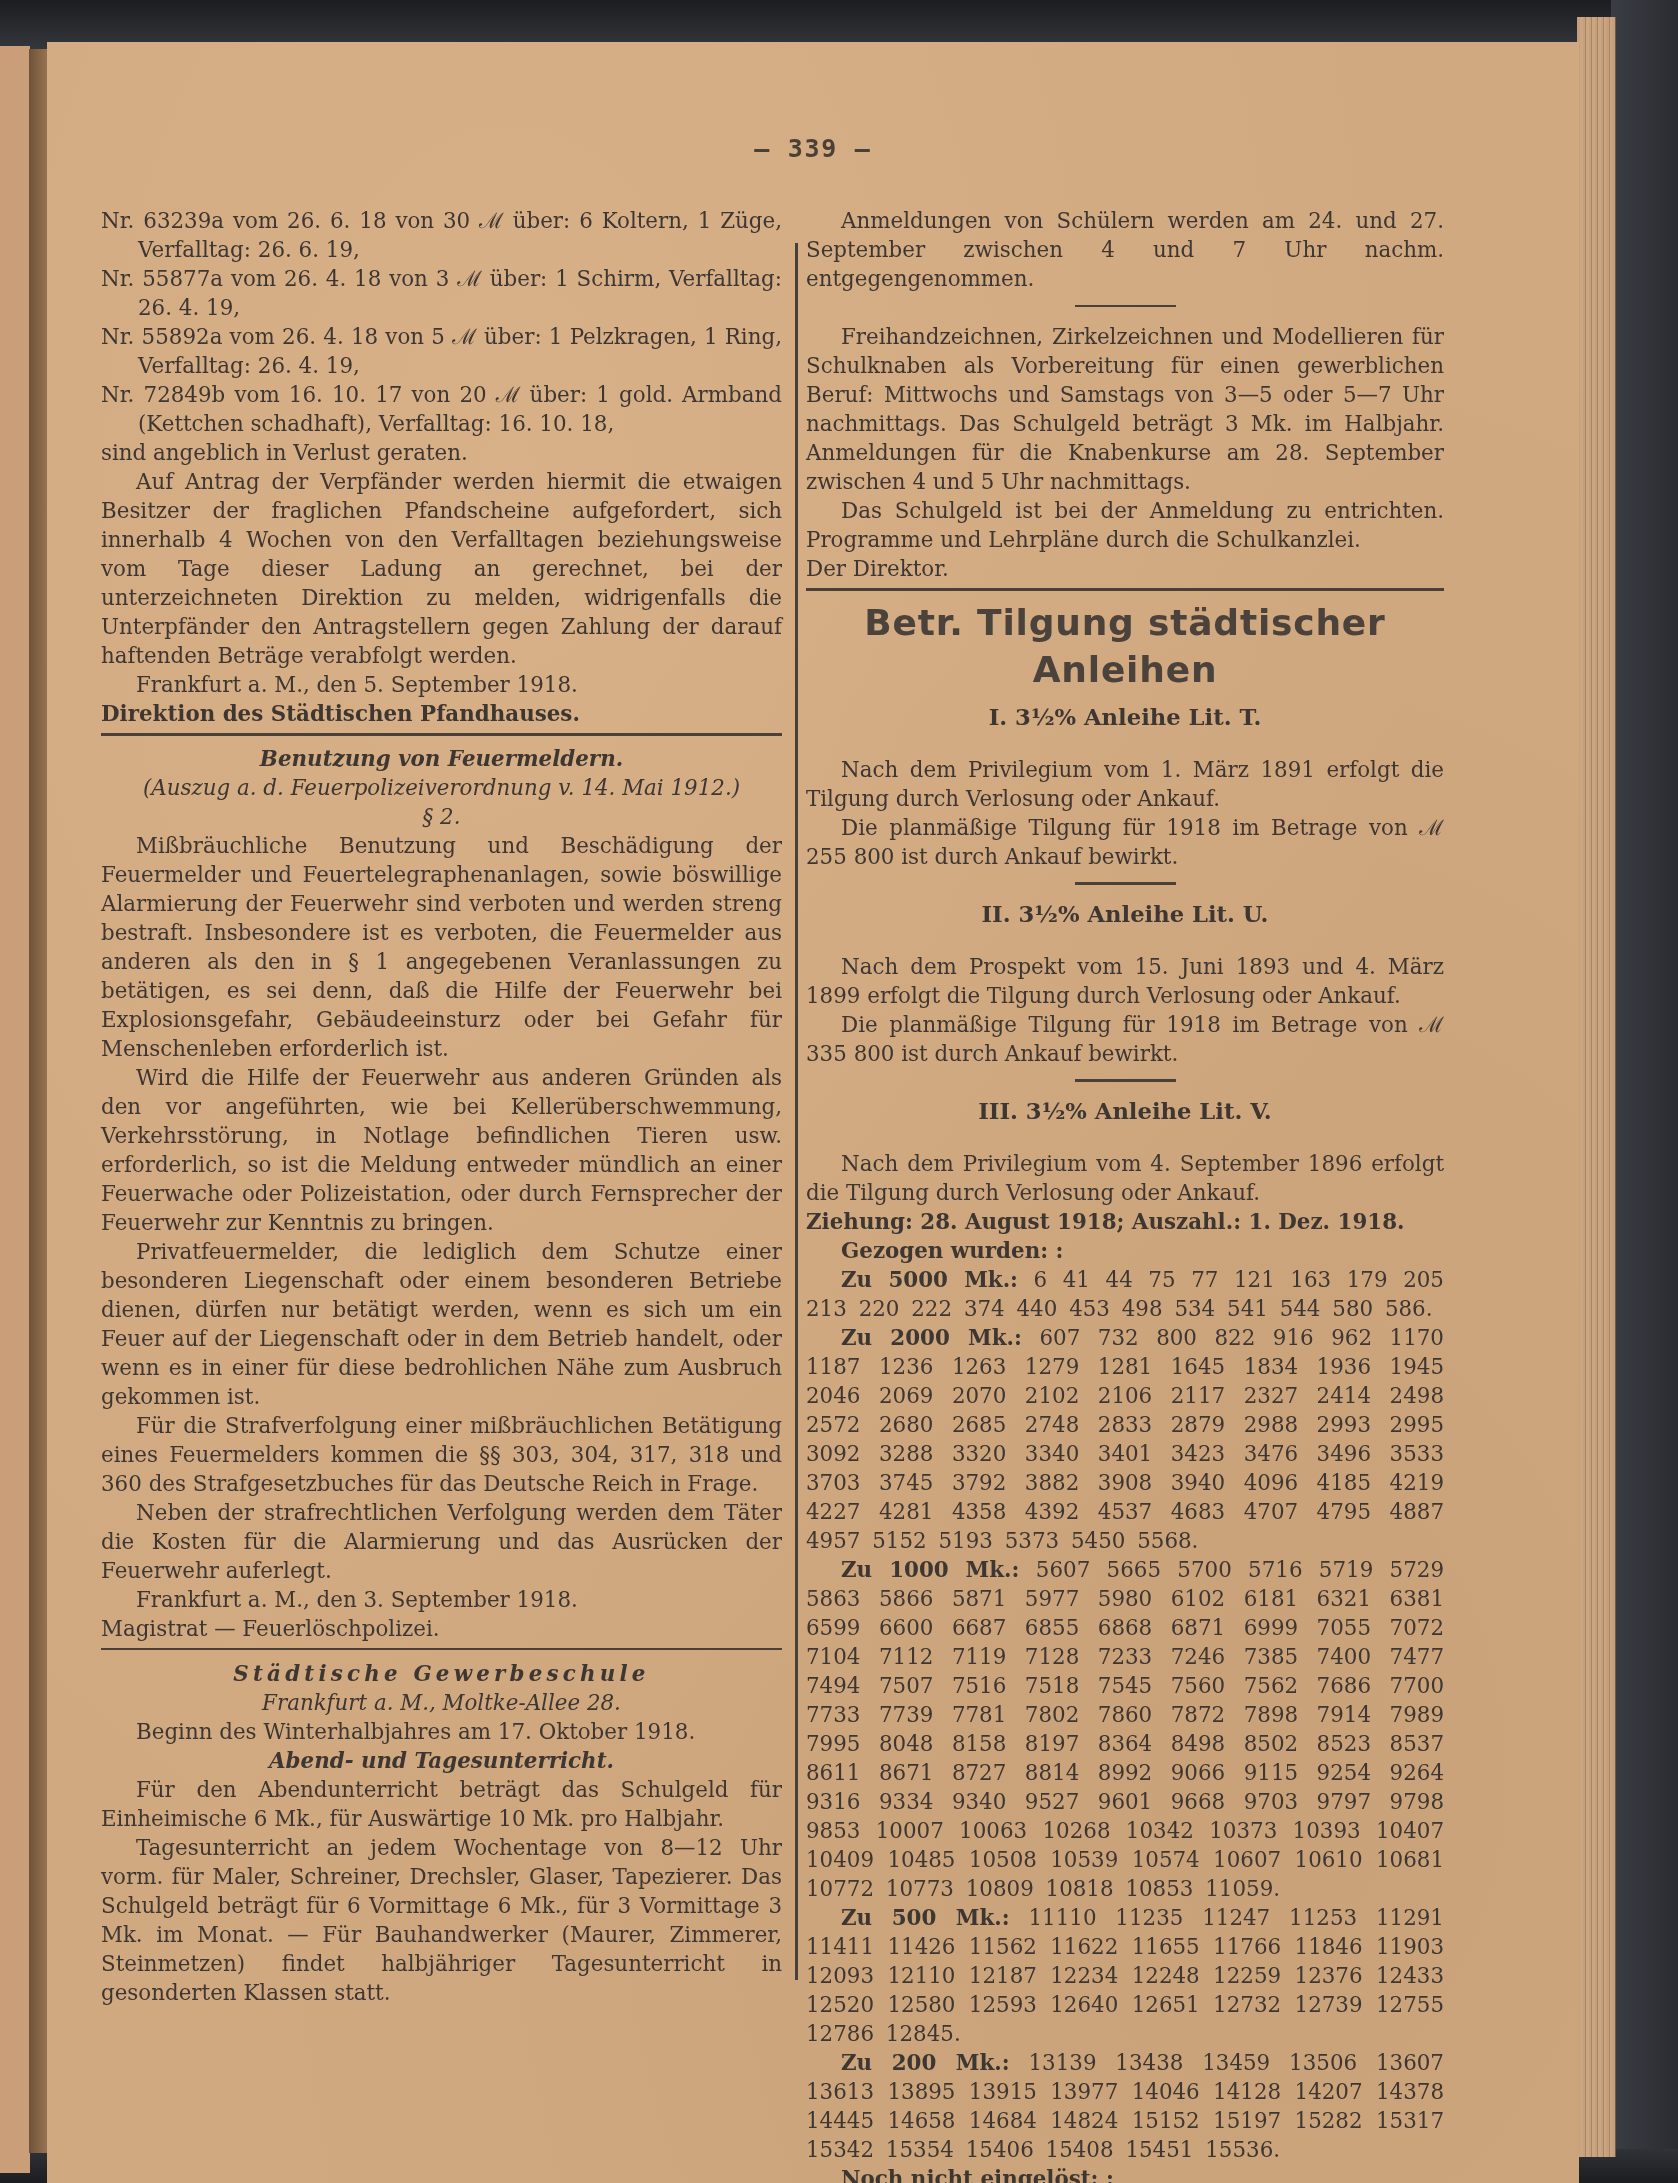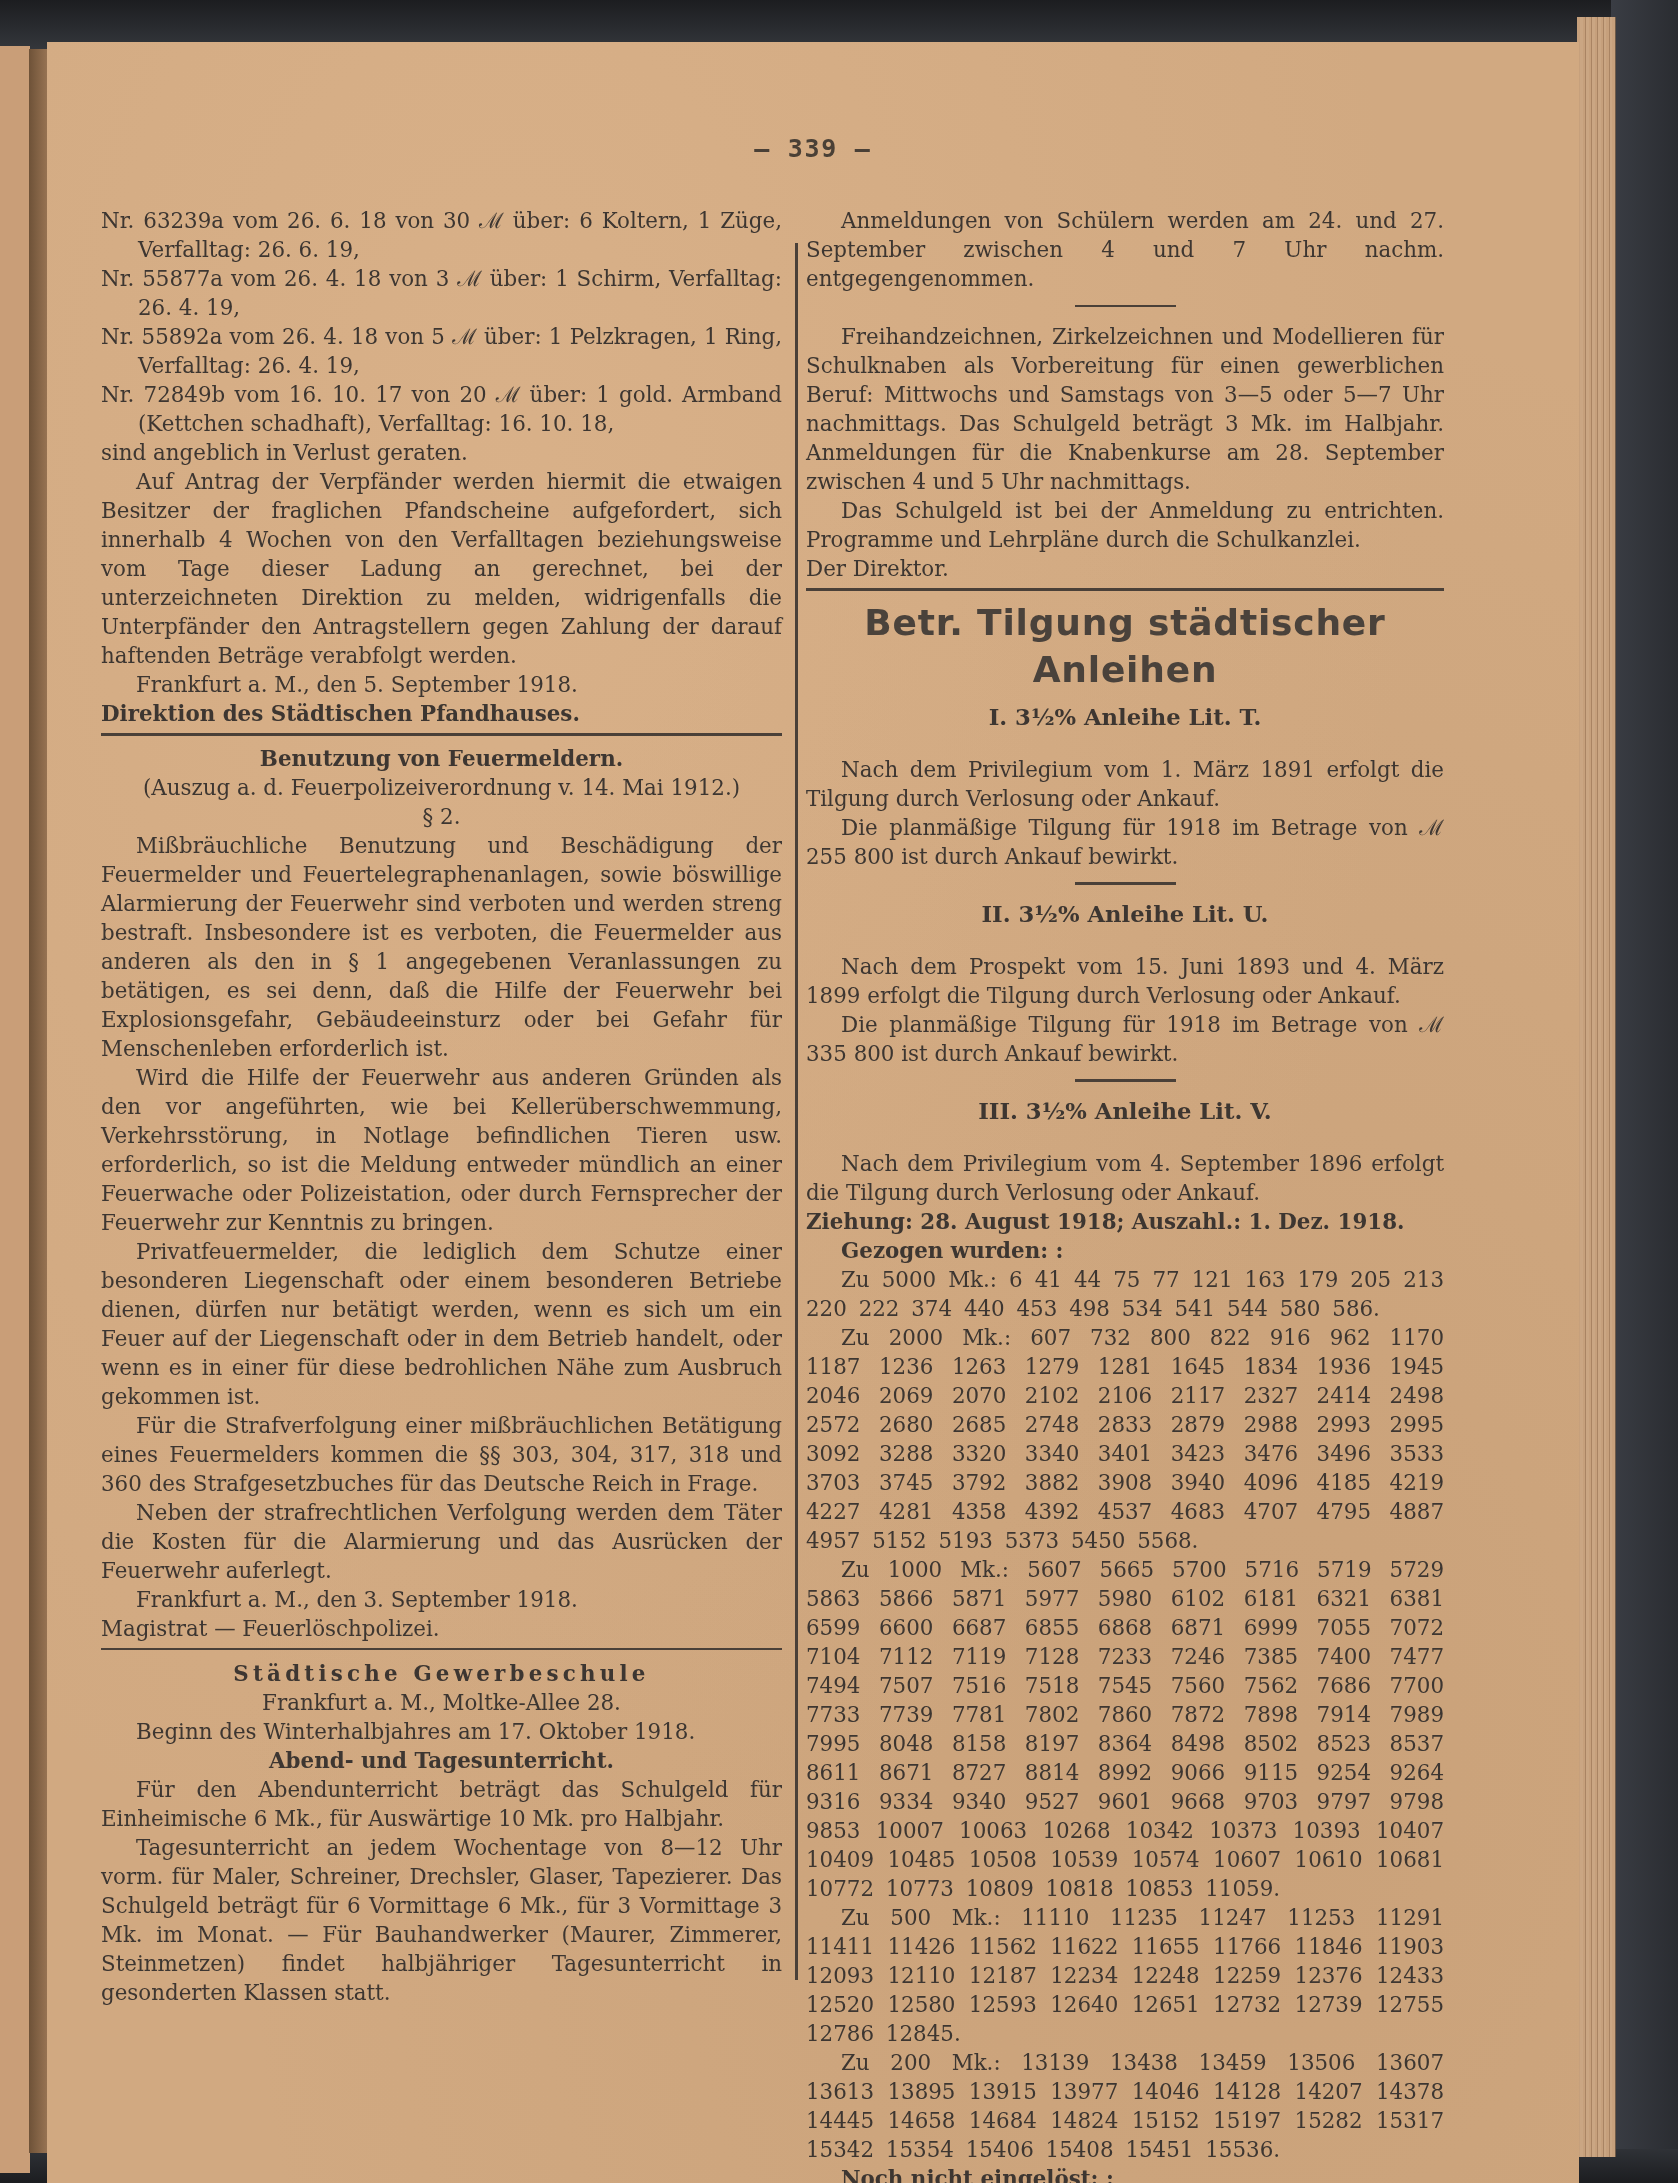--- a/index.html
+++ b/index.html
@@ -51,34 +51,34 @@
   }
   .col-left { left: 54px; width: 681px; }
   .col-right { left: 759px; width: 638px; }
   .col-rule {
     position: absolute; left: 748px; top: 201px; width: 3.4px; height: 1737px;
     background: #4a4038;
   }
   .p { margin: 0; text-align: justify; }
   .indent { text-indent: 35px; }
   .hang { padding-left: 37px; text-indent: -37px; }
-  .center { text-align: center; }
+  .center { text-align: center; font-style: italic; }
   .right { }
   .bold { font-weight: bold; }
   .sig { text-align: left; padding-right: 25px; }
   .rule-full { height: 2.5px; background: #4a4038; margin: 5px 0 8.4px 0; }
   .rule-short { width: 101px; height: 2.5px; background: #4a4038; margin: 11.7px auto 15px auto; }
   .headline {
     text-align: center; font-family: "DejaVu Sans", sans-serif; font-weight: bold;
     font-size: 36px; line-height: 47px; letter-spacing: 0.8px; color: #4a423b;
   }
   .subhead { text-align: center; font-weight: bold; font-size: 22.7px; margin-top: 10px; }
   .spaced { letter-spacing: 4.2px; }
   .numbers { text-align: justify; word-spacing: 5px; }
-  .lbl { font-weight: normal; }
+  .lbl { font-weight: bold; }
 </style>
 </head>
 <body>
 
 <div class="cover-top"></div>
 <div class="cover-right"></div>
 <div class="cover-bottom"></div>
 <div class="prev-page"></div>
 <div class="gutter"></div>
 <div class="page-stack"></div>

